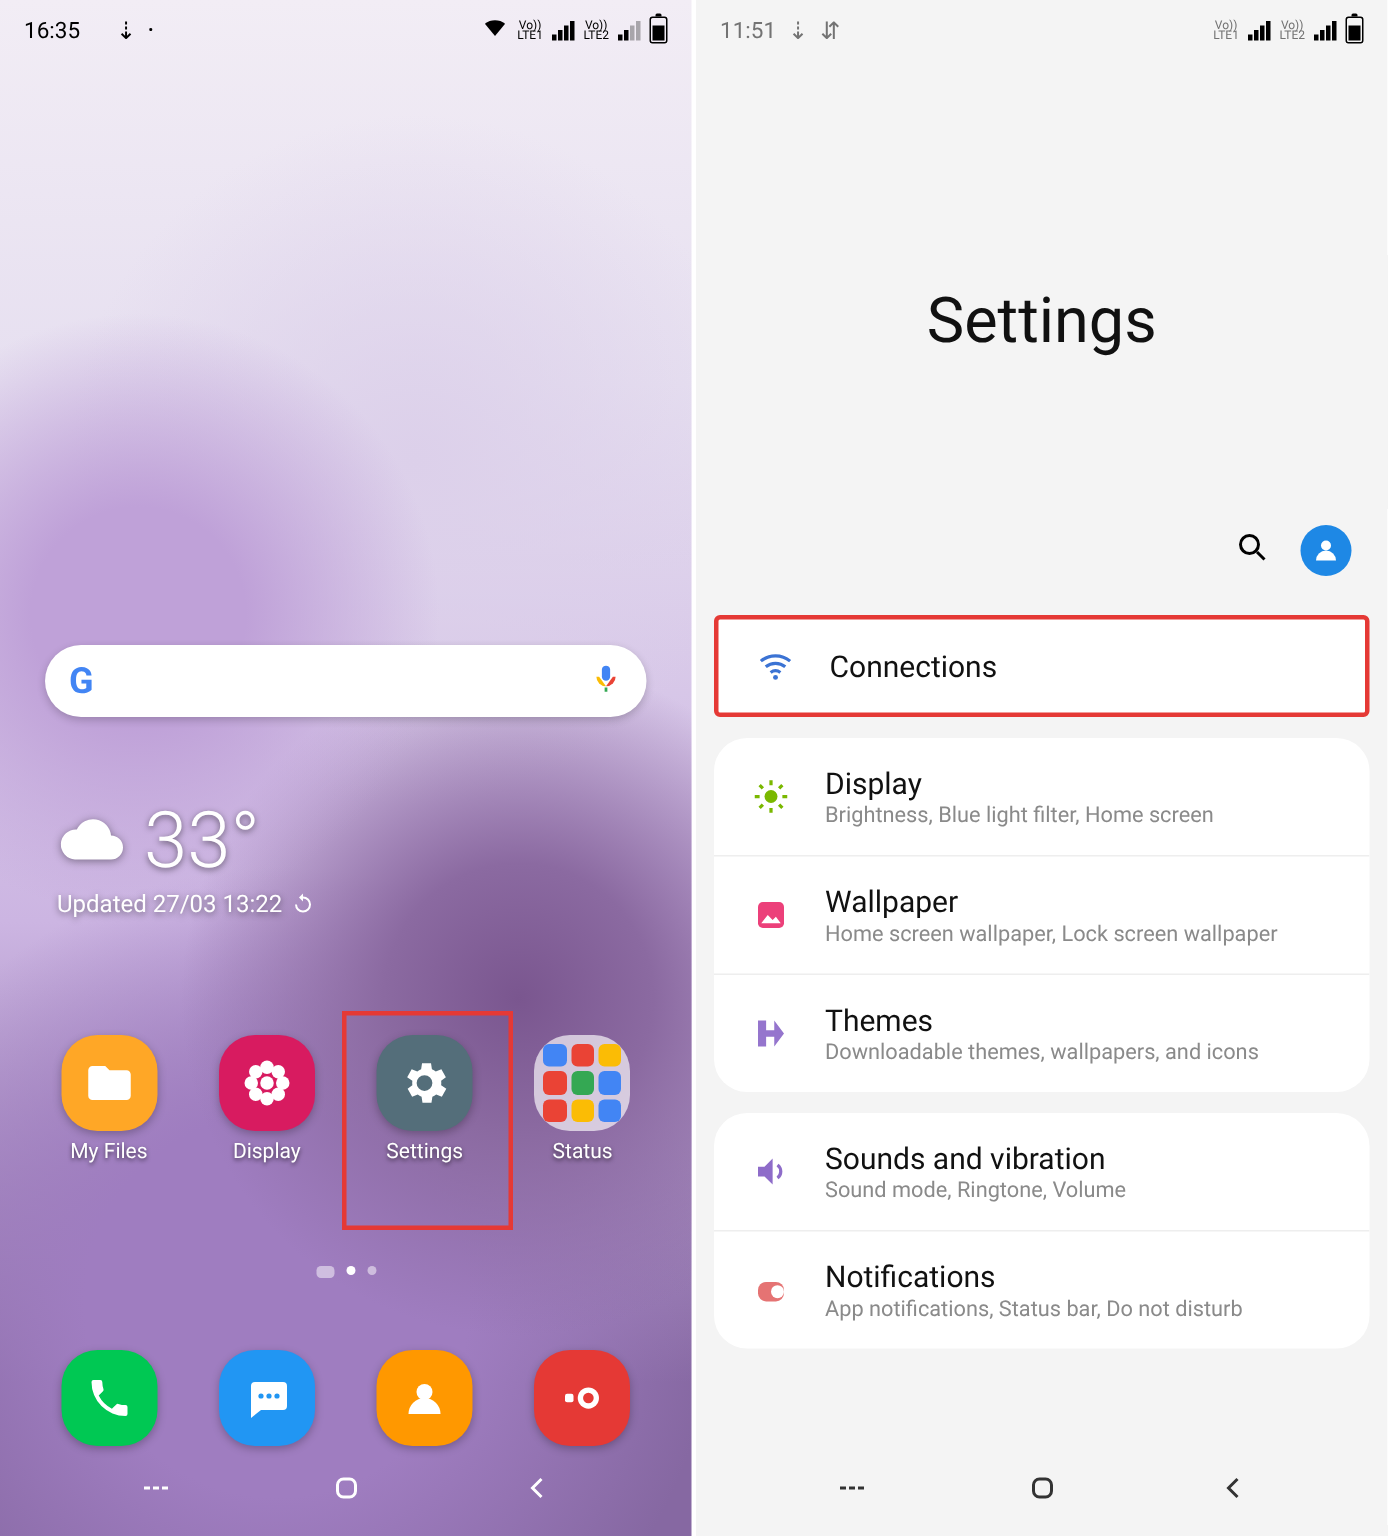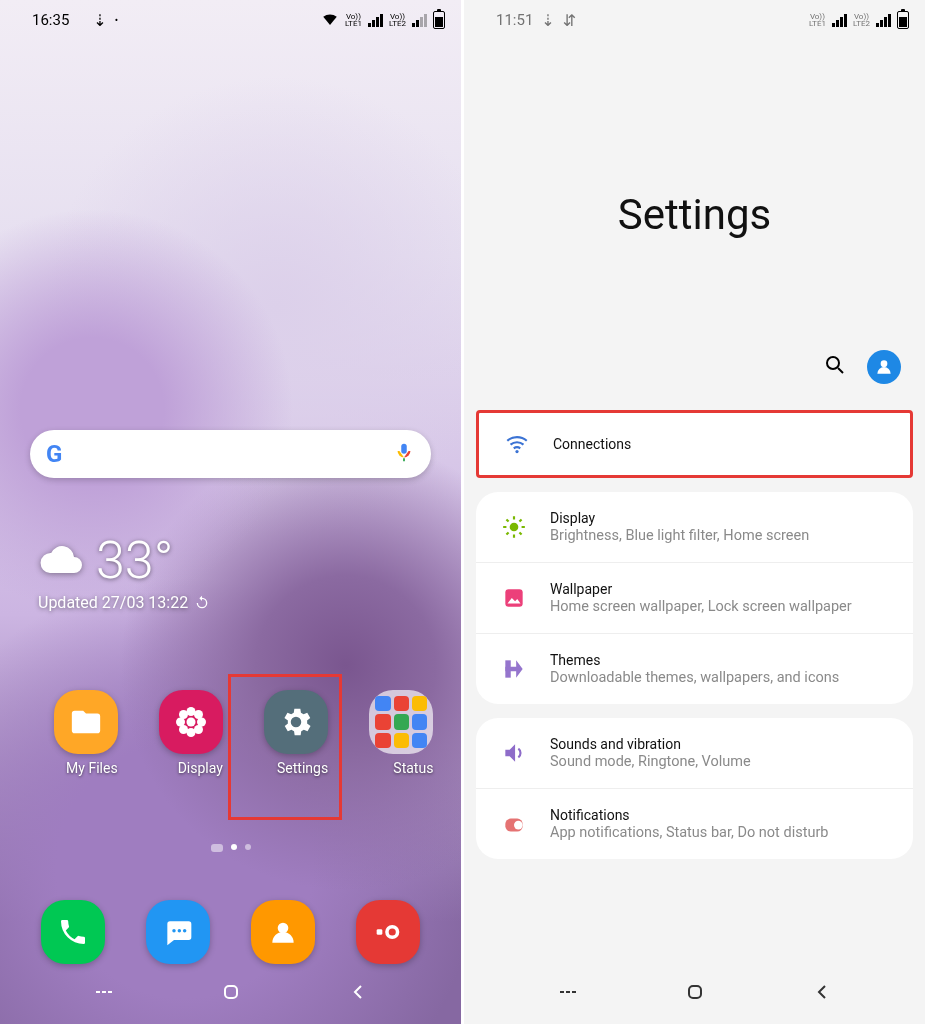--- a/index.html
+++ b/index.html
@@ -22,21 +22,21 @@
       linear-gradient(180deg, #f2edf5 0%, #e6dff0 25%, #ccb5e2 60%, #8668a2 90%);
   }
   .status-bar {
     height: 40px;
     display: flex; align-items: center; justify-content: space-between;
     padding: 0 16px;
     color: #000;
     font-size: 15px;
     position: relative; z-index: 5;
   }
-  .status-left { display: flex; align-items: center; gap: 8px; margin-left: 16px; }
+  .status-left { display: flex; align-items: center; gap: 8px; }
   .status-right { display: flex; align-items: center; gap: 6px; font-size: 14px;}
   .lte { font-size: 8px; line-height: 7px; display: inline-flex; flex-direction: column; align-items: center;}
   .bars { display: inline-flex; align-items: flex-end; gap: 1px; }
   .bars span { width: 3px; background: #000; display: block;}
   .bars span:nth-child(1){height:4px}.bars span:nth-child(2){height:7px}
   .bars span:nth-child(3){height:10px}.bars span:nth-child(4){height:13px}
   .bars.dim span:nth-child(3),.bars.dim span:nth-child(4){opacity:.3}
   .battery { width: 12px; height: 18px; border: 1.5px solid #000; border-radius: 2px; position: relative; display: inline-block;}
   .battery::before { content:""; position:absolute; top:-3px; left:3px; right:3px; height:2px; background:#000; border-radius:1px 1px 0 0;}
   .battery::after { content:""; position:absolute; left:1px; right:1px; bottom:1px; height:60%; background:#000;}
@@ -64,21 +64,21 @@
   .temp { font-size: 52px; font-weight: 300; }
   .loc { font-size: 22px; margin-top: 4px; display:flex; align-items:center; gap:4px;}
   .loc svg {width:18px; height:18px; fill:#fff;}
   .updated { font-size: 16px; margin-top: 2px; display:flex; align-items:center; gap:6px;}
   .updated svg {width:16px; height:16px; fill:#fff;}
   
   .app-row {
     position: absolute; top: 690px; left: 0; right: 0;
     display: flex; justify-content: space-around; padding: 0 20px;
   }
-  .app { width: 90px; display:flex; flex-direction:column; align-items:flex-end; gap:6px;}
+  .app { width: 90px; display:flex; flex-direction:column; align-items:center; gap:6px;}
   .app-icon {
     width: 64px; height: 64px; border-radius: 24px;
     display: flex; align-items: center; justify-content: center;
     box-shadow: 0 2px 6px rgba(0,0,0,.25);
   }
   .app-label { color:#fff; font-size:14px; text-shadow:0 1px 3px rgba(0,0,0,.6);}
   .highlight-box {
     position:absolute; top:674px; left:228px; width:114px; height:146px;
     border: 3px solid #e53935;
   }
@@ -126,21 +126,21 @@
   .groups { position:absolute; top:410px; left:12px; right:12px; display:flex; flex-direction:column; gap:14px;}
   .group { background:#fff; border-radius:22px; overflow:hidden;}
   .row {
     display:flex; align-items:center; gap:20px;
     padding:18px 22px;
   }
   .row + .row { border-top:1px solid #eee;}
   .row-ic { width:32px; display:flex; justify-content:center;}
   .row-ic svg{width:26px;height:26px;}
   .row-txt { flex:1;}
-  .row-title{font-size:14px; color:#111;}
+  .row-title{font-size:20px; color:#111;}
   .row-sub{font-size:14.5px; color:#8a8a8a; margin-top:1px;}
   .group.connections { border:3px solid #e53935; border-radius:4px;}
   .phone-settings .navbar{ color:#333;}
 </style>
 </head>
 <body>
 
 <div class="phone phone-home">
   <div class="status-bar">
     <div class="status-left">

